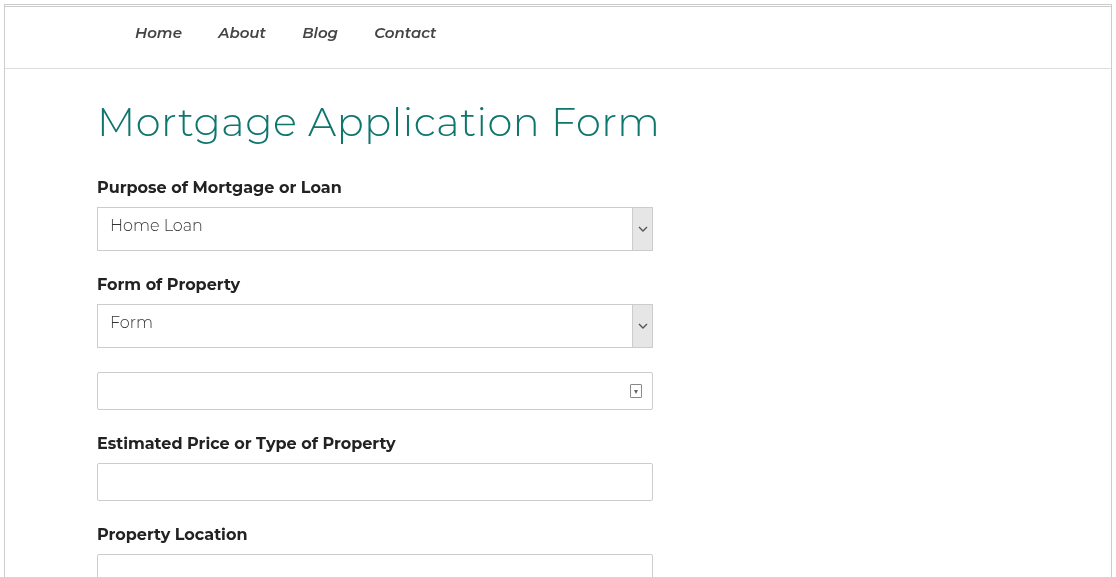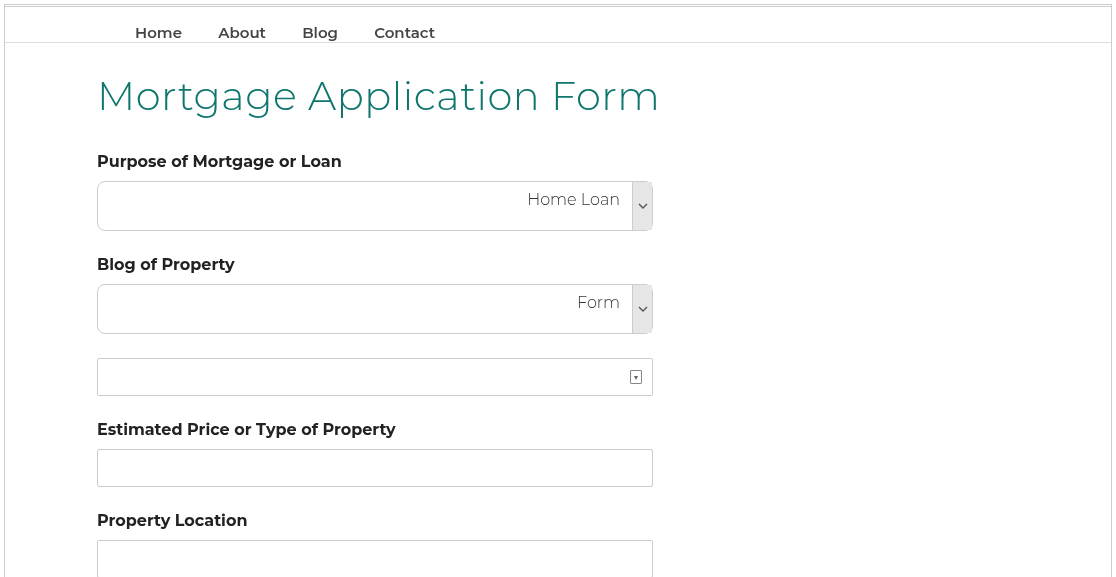--- a/index.html
+++ b/index.html
@@ -10,21 +10,22 @@
       padding: 4px;
     }
     .outer-border {
       border: 1px solid #ccc;
       border-top: 3px double #ccc;
       min-height: 568px;
       position: relative;
     }
     .nav-bar {
       border-bottom: 1px solid #ddd;
-      padding: 16px 0 0 130px;
+      padding: 16px 0 26px 130px;
+      font-style: italic;
     }
     .nav-bar a {
       display: inline-block;
       margin-right: 32px;
       color: #444;
       font-weight: 600;
       font-size: 15px;
       text-decoration: none;
       cursor: pointer;
     }
@@ -43,26 +44,25 @@
       font-weight: 700;
       font-size: 16px;
       color: #222;
       margin-bottom: 10px;
       display: block;
       margin-top: 17px;
     }
     .select-wrap {
       width: 556px;
       border: 1px solid #ccc;
-      border-radius: 8px;
+      border-radius: 0;
       display: flex;
       align-items: stretch;
       background: #fff;
-      height: 50px;
-      text-align: right;
+      height: 44px;
     }
     .select-value {
       flex: 1;
       padding: 8px 12px;
       font-size: 16px;
       font-weight: 300;
       color: #333;
       border: none;
       outline: none;
       background: transparent;
@@ -132,21 +132,21 @@
         <div class="select-value">Home Loan</div>
         <div class="select-caret">
           <svg viewBox="0 0 10 10">
               <path d="M1 3 L5 7 L9 3" fill="none" stroke="#555" stroke-width="1.4"></path>
             </svg>
         </div>
       </div>
     </div>
 
     <div class="form-row">
-      <label class="field-label">Blog of Property</label>
+      <label class="field-label">Form of Property</label>
       <div class="select-wrap">
         <div class="select-value">Form</div>
         <div class="select-caret">
           <svg viewBox="0 0 10 10">
               <path d="M1 3 L5 7 L9 3" fill="none" stroke="#555" stroke-width="1.4"></path>
             </svg>
         </div>
       </div>
     </div>
 

